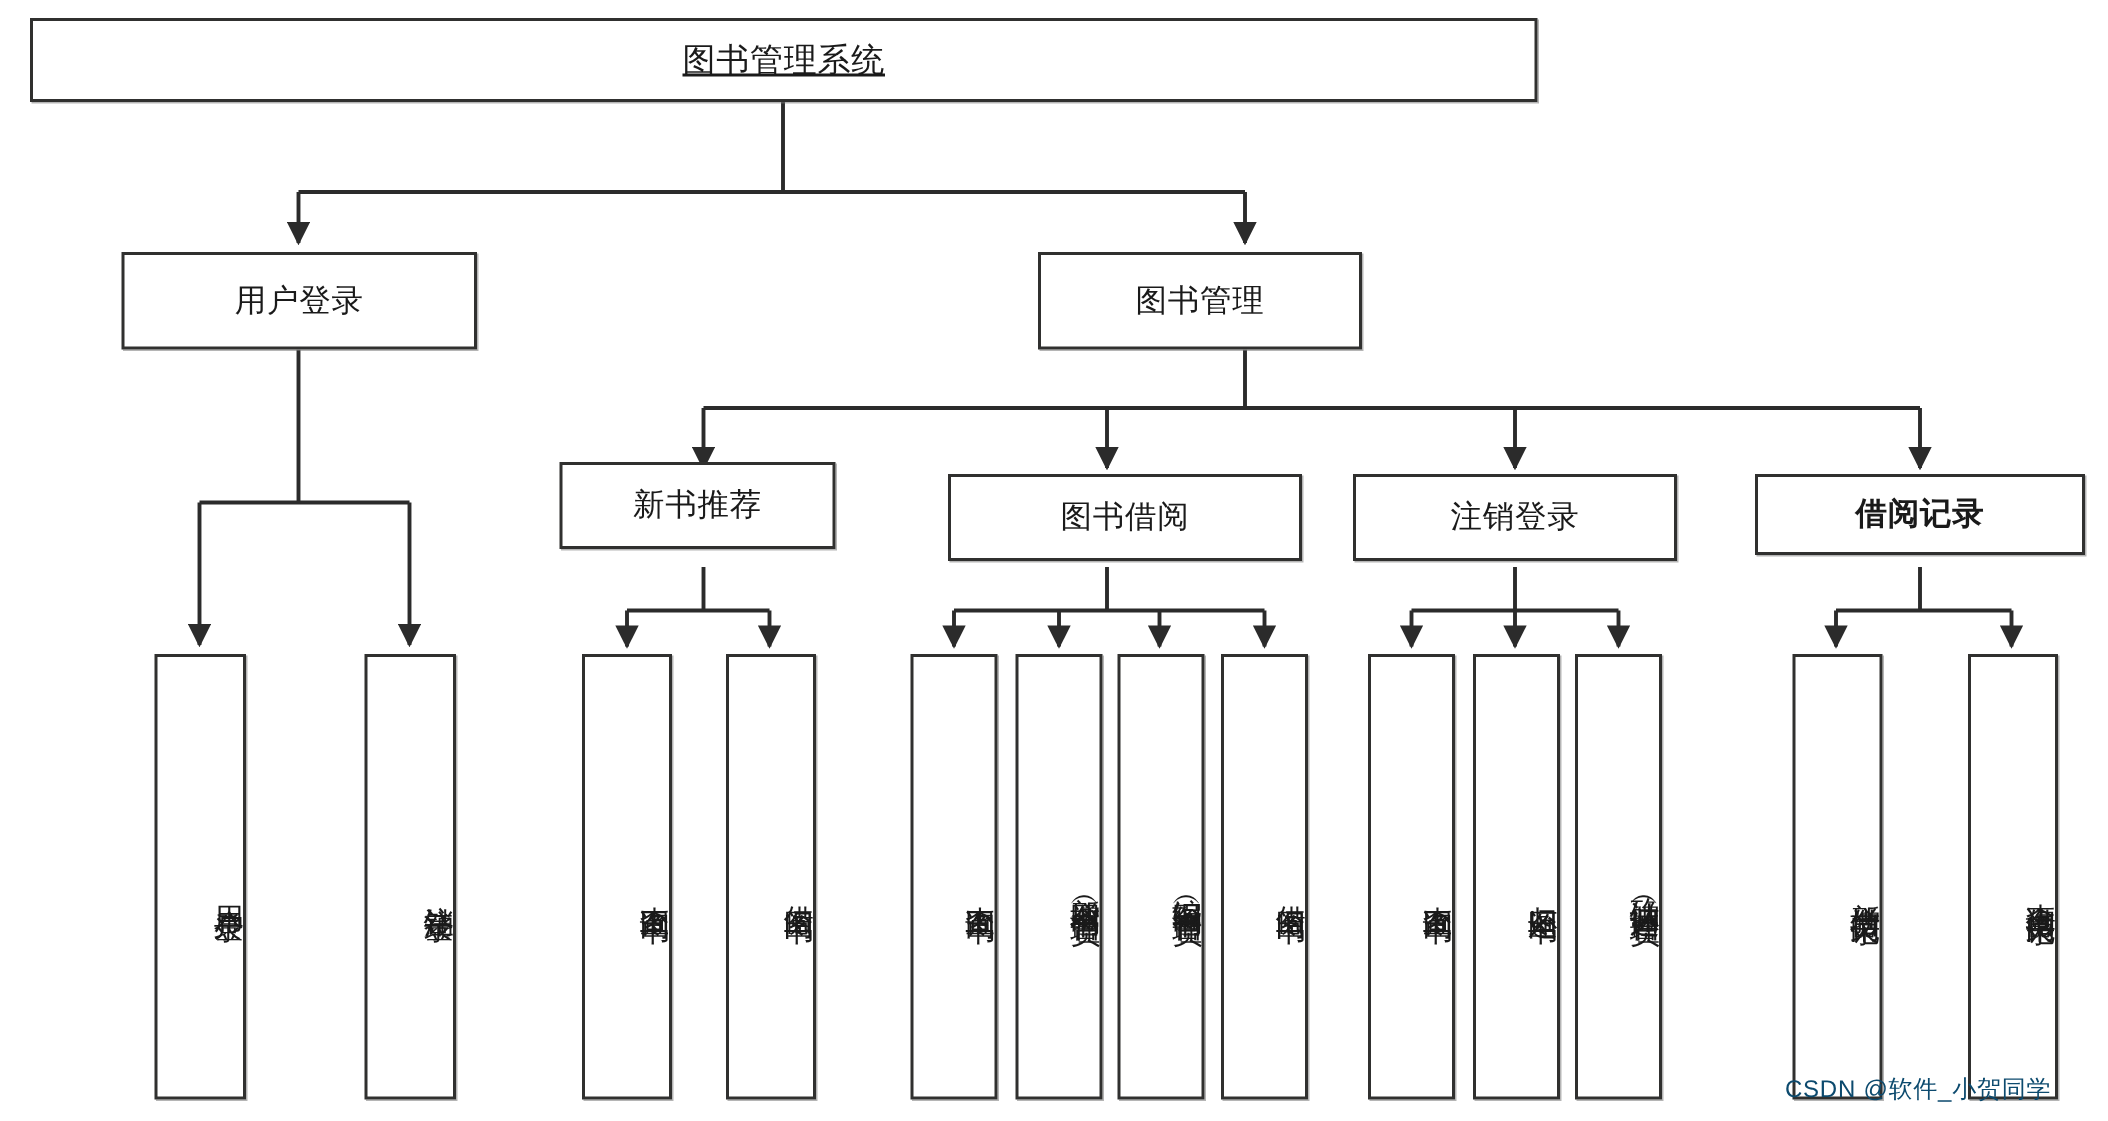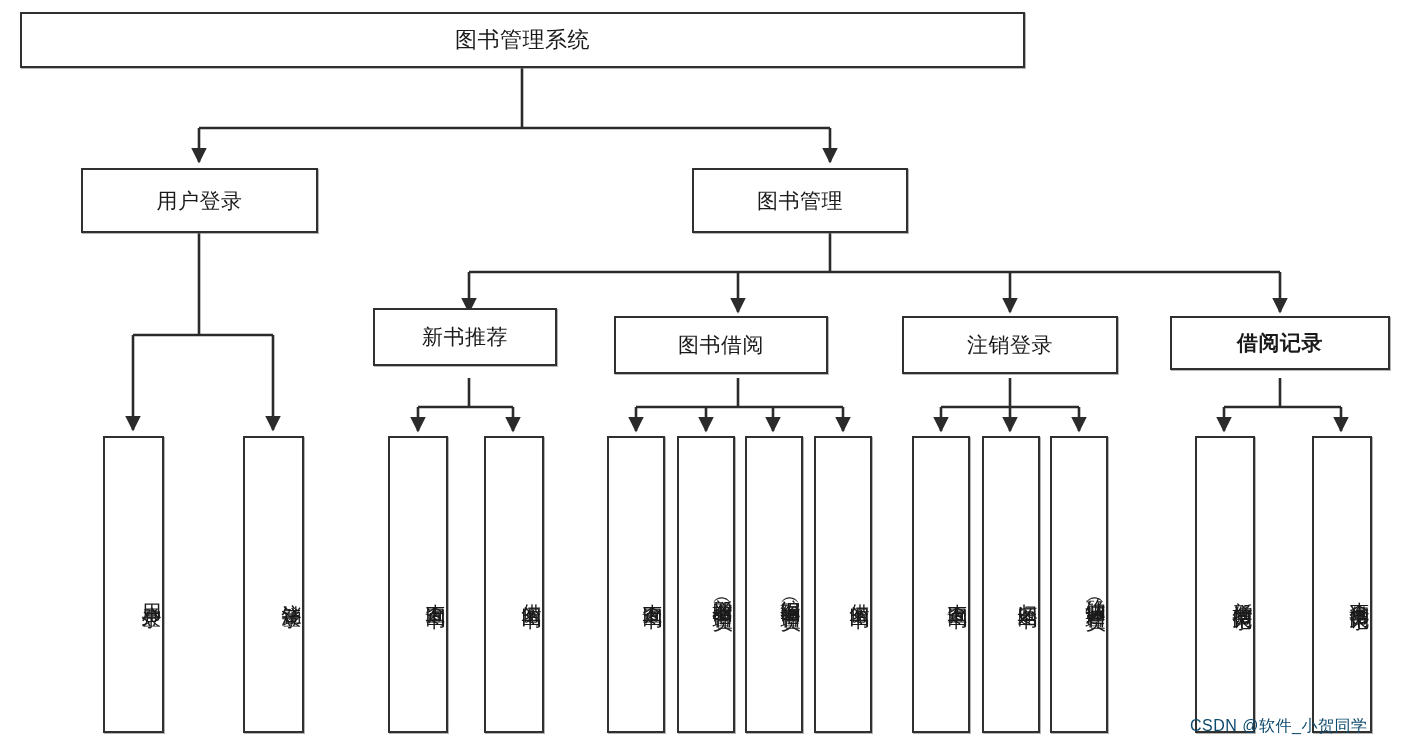--- a/index.html
+++ b/index.html
@@ -118,35 +118,35 @@
       <path d="M 1010 407 L 1010 431" marker-end="url(#arrow)"></path>
       <path d="M 1079 407 L 1079 431" marker-end="url(#arrow)"></path>
 
       <path d="M 1280 378 L 1280 407"></path>
       <path d="M 1224 407 L 1341 407"></path>
       <path d="M 1224 407 L 1224 431" marker-end="url(#arrow)"></path>
       <path d="M 1341 407 L 1341 431" marker-end="url(#arrow)"></path>
     </g>
   </svg>
 
-  <div class="node horiz root" style="left:20px; top:12px; width:1005px; height:56px;">
+  <div class="node horiz root" style="left:20px; top:12px; width:1005px; height:56px;text-decoration:underline;">
     <span>图书管理系统</span>
   </div>
 
   <div class="node horiz" style="left:81px; top:168px; width:237px; height:65px;">
     <span>用户登录</span>
   </div>
   <div class="node horiz" style="left:692px; top:168px; width:216px; height:65px;">
     <span>图书管理</span>
   </div>
 
   <div class="node horiz" style="left:361px; top:308px; width:184px; height:58px;margin-left:12px;">
     <span>新书推荐</span>
   </div>
-  <div class="node horiz" style="left:614px; top:316px; width:214px; height:58px;">
+  <div class="node horiz" style="left:632px; top:316px; width:236px; height:58px;">
     <span>图书借阅</span>
   </div>
   <div class="node horiz" style="left:902px; top:316px; width:216px; height:58px;">
     <span>注销登录</span>
   </div>
   <div class="node horiz" style="left:1170px; top:316px; width:220px; height:54px;font-weight:bold;">
     <span>借阅记录</span>
   </div>
 
   <div class="node vert" style="left:103px; top:436px; width:61px; height:297px;">

